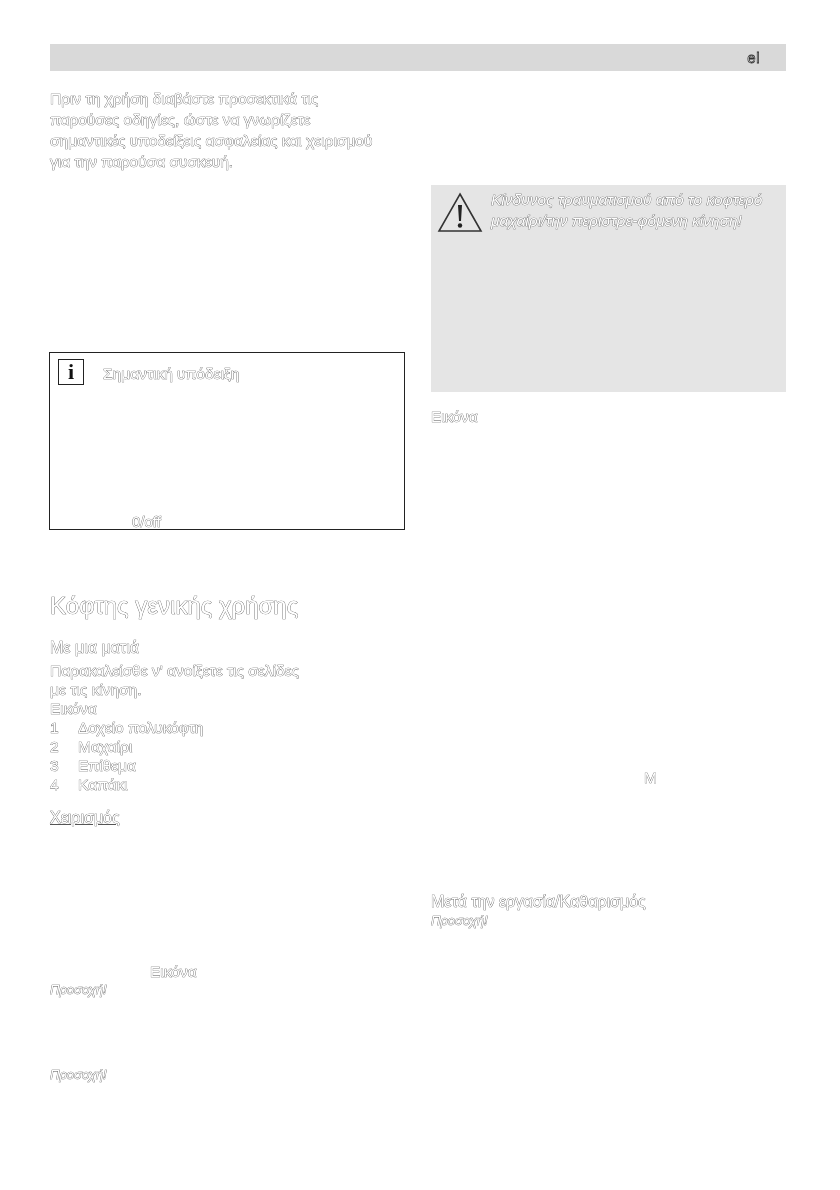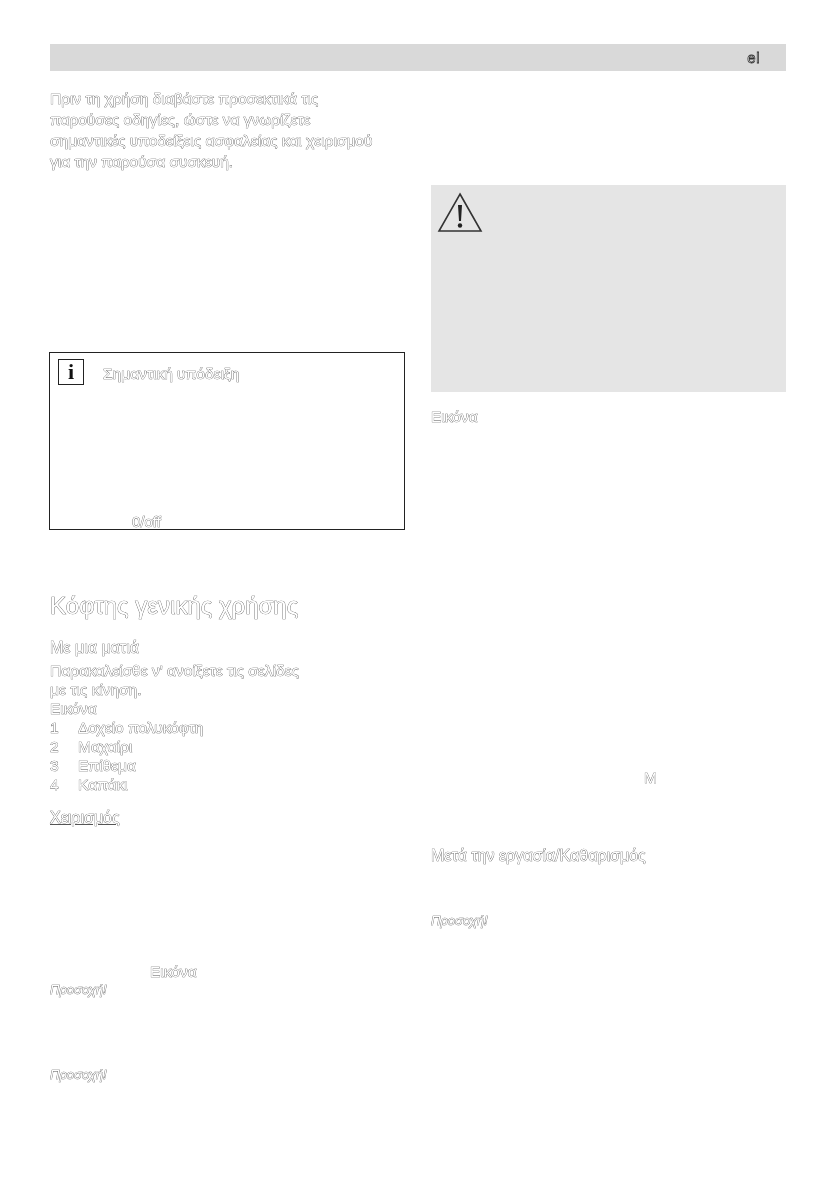--- a/index.html
+++ b/index.html
@@ -37,20 +37,21 @@
 </div>
 
 <div class="abs intro outline">Πριν τη χρήση διαβάστε προσεκτικά τις παρούσες οδηγίες, ώστε να γνωρίζετε σημαντικές υποδείξεις ασφαλείας και χειρισμού για την παρούσα συσκευή.</div>
 
 <div class="abs warn-box">
   <svg class="abs warn-icon" viewBox="0 0 46 42">
     <polygon points="23,3 44,40 2,40" fill="none" stroke="#333" stroke-width="1.6"></polygon>
     <path d="M21 14 L25 14 L24 30 L22 30 Z" fill="#222"></path>
     <circle cx="23" cy="34.5" r="2.2" fill="#222"></circle>
   </svg>
+  <div class="abs warn-text outline">Κίνδυνος τραυματισμού από το κοφτερό μαχαίρι/την περιστρε-φόμενη κίνηση!</div>
 </div>
 
 <div class="abs col-label outline" style="left:431px; top:408px;">Εικόνα</div>
 
 <div class="abs info-box">
   <div class="abs info-icon">i</div>
   <div class="abs info-title outline">Σημαντική υπόδειξη</div>
   <div class="abs info-off outline">0/off</div>
 </div>
 
@@ -79,14 +80,14 @@
     <span>Καπάκι</span>
   </div>
 </div>
 
 <div class="abs h2 outline" style="left:50px; top:806px;text-decoration:underline;">Χειρισμός</div>
 <div class="abs body outline" style="left:150px; top:962px;">Εικόνα</div>
 <div class="abs italic-label outline" style="left:50px; top:982px;">Προσοχή!</div>
 <div class="abs italic-label outline" style="left:50px; top:1067px;">Προσοχή!</div>
 
 <div class="abs body outline" style="left:644px; top:768px;">M</div>
-<div class="abs h2 outline" style="left:431px; top:844px;">Μετά την εργασία/Καθαρισμός</div>
+<div class="abs h2 outline" style="left:431px; top:890px;">Μετά την εργασία/Καθαρισμός</div>
 <div class="abs italic-label outline" style="left:431px; top:913px;">Προσοχή!</div>
 
 </body></html>

